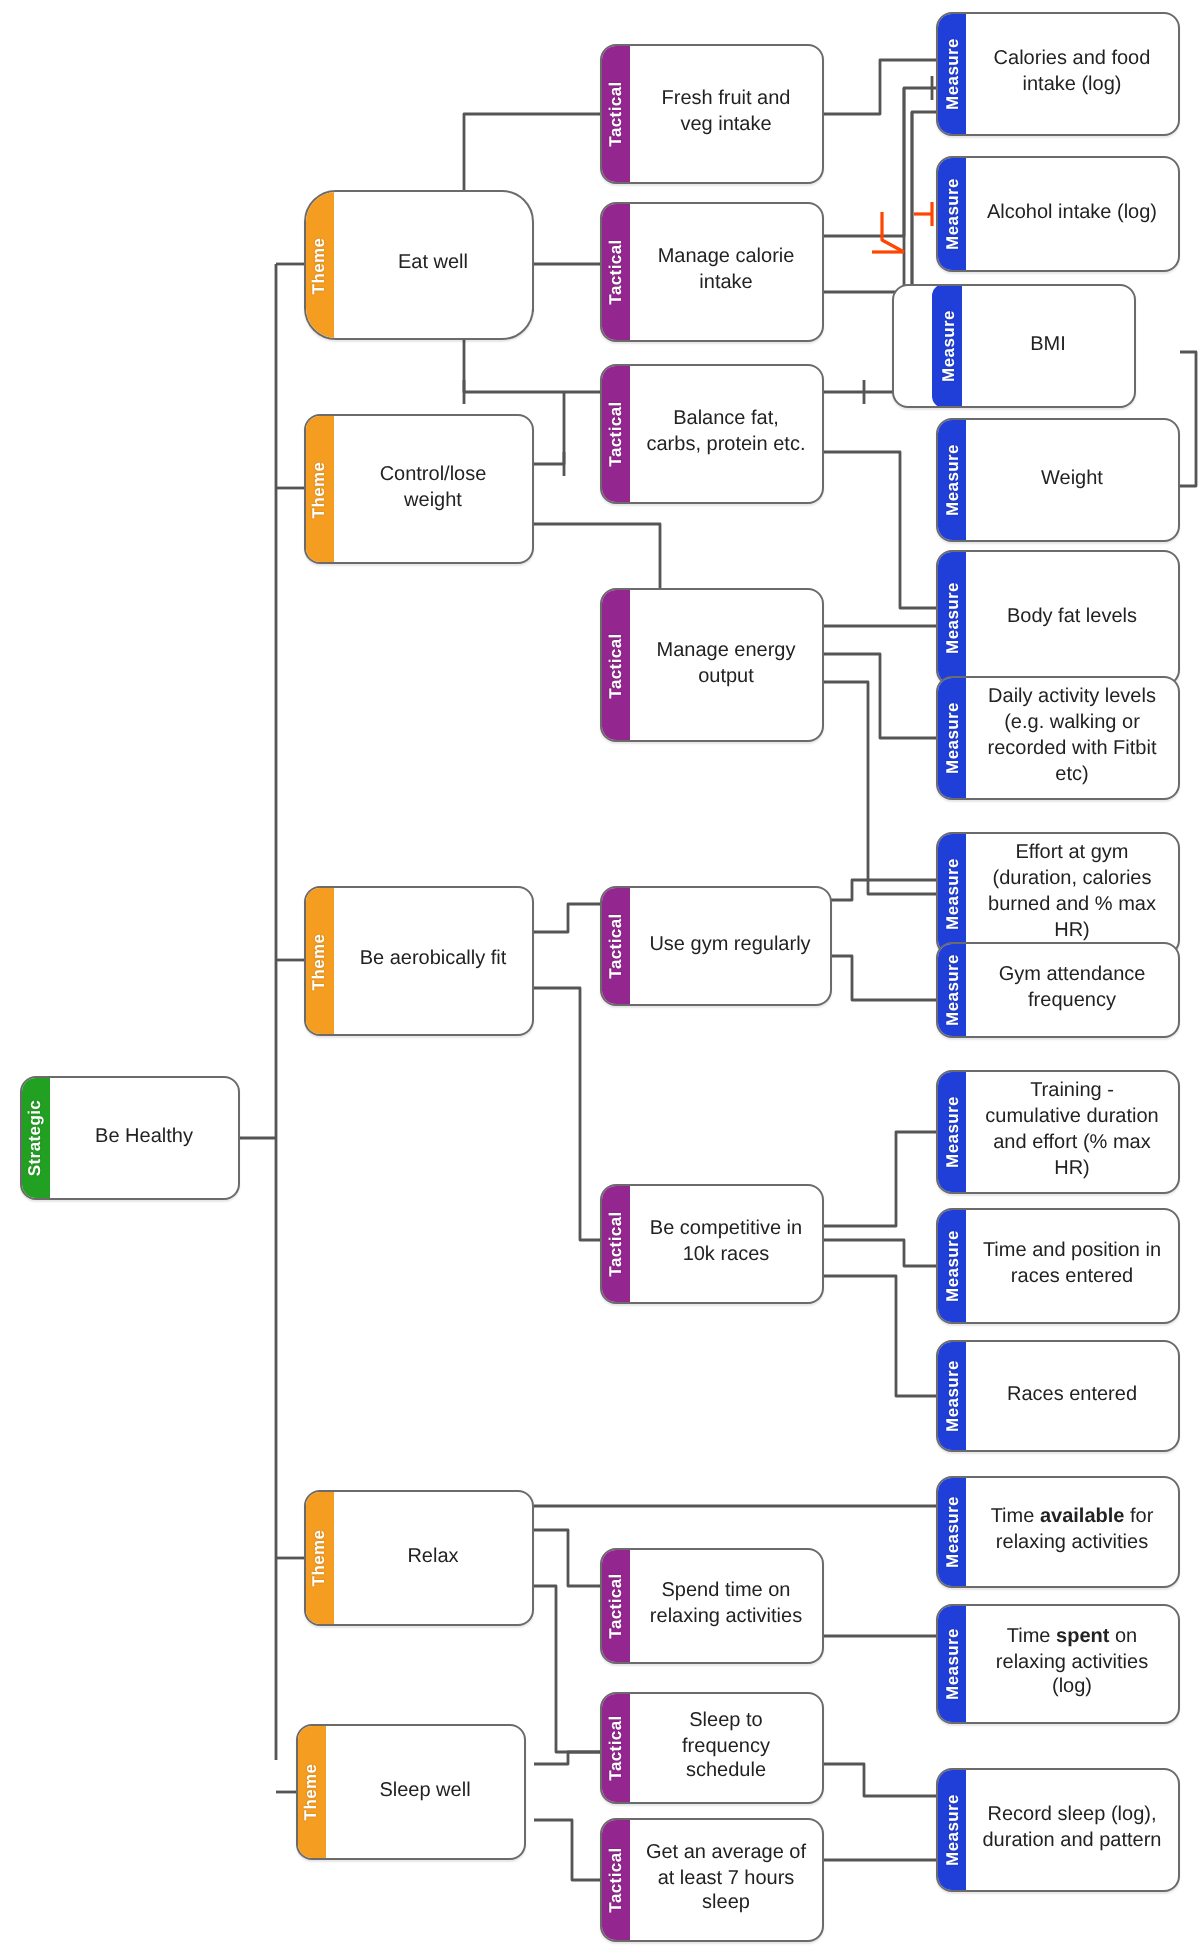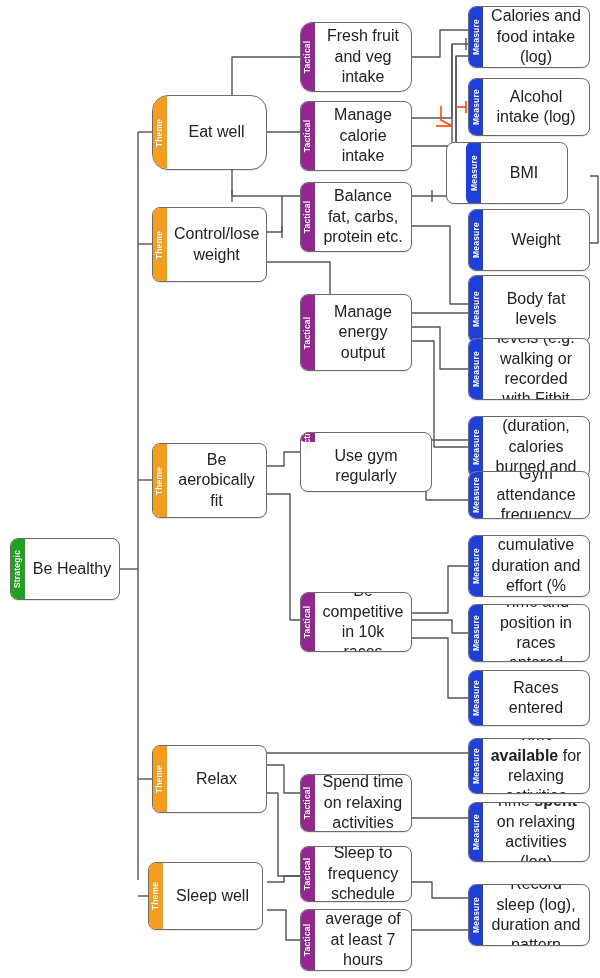--- a/index.html
+++ b/index.html
@@ -57,21 +57,21 @@
     letter-spacing: 0.2px;
     text-shadow: 0 0 1px rgba(0,0,0,0.25);
   }
   .node .body {
     flex: 1 1 auto;
     display: flex;
     align-items: center;
     justify-content: center;
     text-align: center;
     padding: 3px 7px;
-    font-size: 16px;
+    font-size: 10px;
     line-height: 1.28;
     color: #222222;
   }
   .node .body .txt { display: block; width: 100%; }
   .node.t-strategic .tag { background: #22a022; }
   .node.t-theme     .tag { background: #f59d21; }
   .node.t-tactical  .tag { background: #93278f; }
   .node.t-measure   .tag { background: #1f3fd8; }
   b { font-weight: bold; }
 </style>
@@ -204,21 +204,21 @@
 
   <div class="node t-theme" style="left:148px; top:862px; width:115px; height:68px;">
     <div class="tag">
         <span>Theme</span>
       </div>
     <div class="body">
         <span class="txt">Sleep well</span>
       </div>
   </div>
 
-  <div class="node t-tactical" style="left:300px; top:22px; width:112px; height:70px;border-radius:12px;">
+  <div class="node t-tactical" style="left:300px; top:22px; width:112px; height:70px;">
     <div class="tag">
         <span>Tactical</span>
       </div>
     <div class="body">
         <span class="txt">Fresh fruit and veg intake</span>
       </div>
   </div>
 
   <div class="node t-tactical" style="left:300px; top:101px; width:112px; height:70px;">
     <div class="tag">
@@ -240,21 +240,21 @@
 
   <div class="node t-tactical" style="left:300px; top:294px; width:112px; height:77px;">
     <div class="tag">
         <span>Tactical</span>
       </div>
     <div class="body">
         <span class="txt">Manage energy output</span>
       </div>
   </div>
 
-  <div class="node t-tactical" style="left:300px; top:432px; width:132px; height:60px;flex-direction:column;">
+  <div class="node t-tactical" style="left:300px; top:443px; width:116px; height:60px;">
     <div class="tag">
         <span>Tactical</span>
       </div>
     <div class="body">
         <span class="txt">Use gym regularly</span>
       </div>
   </div>
 
   <div class="node t-tactical" style="left:300px; top:592px; width:112px; height:60px;">
     <div class="tag">

